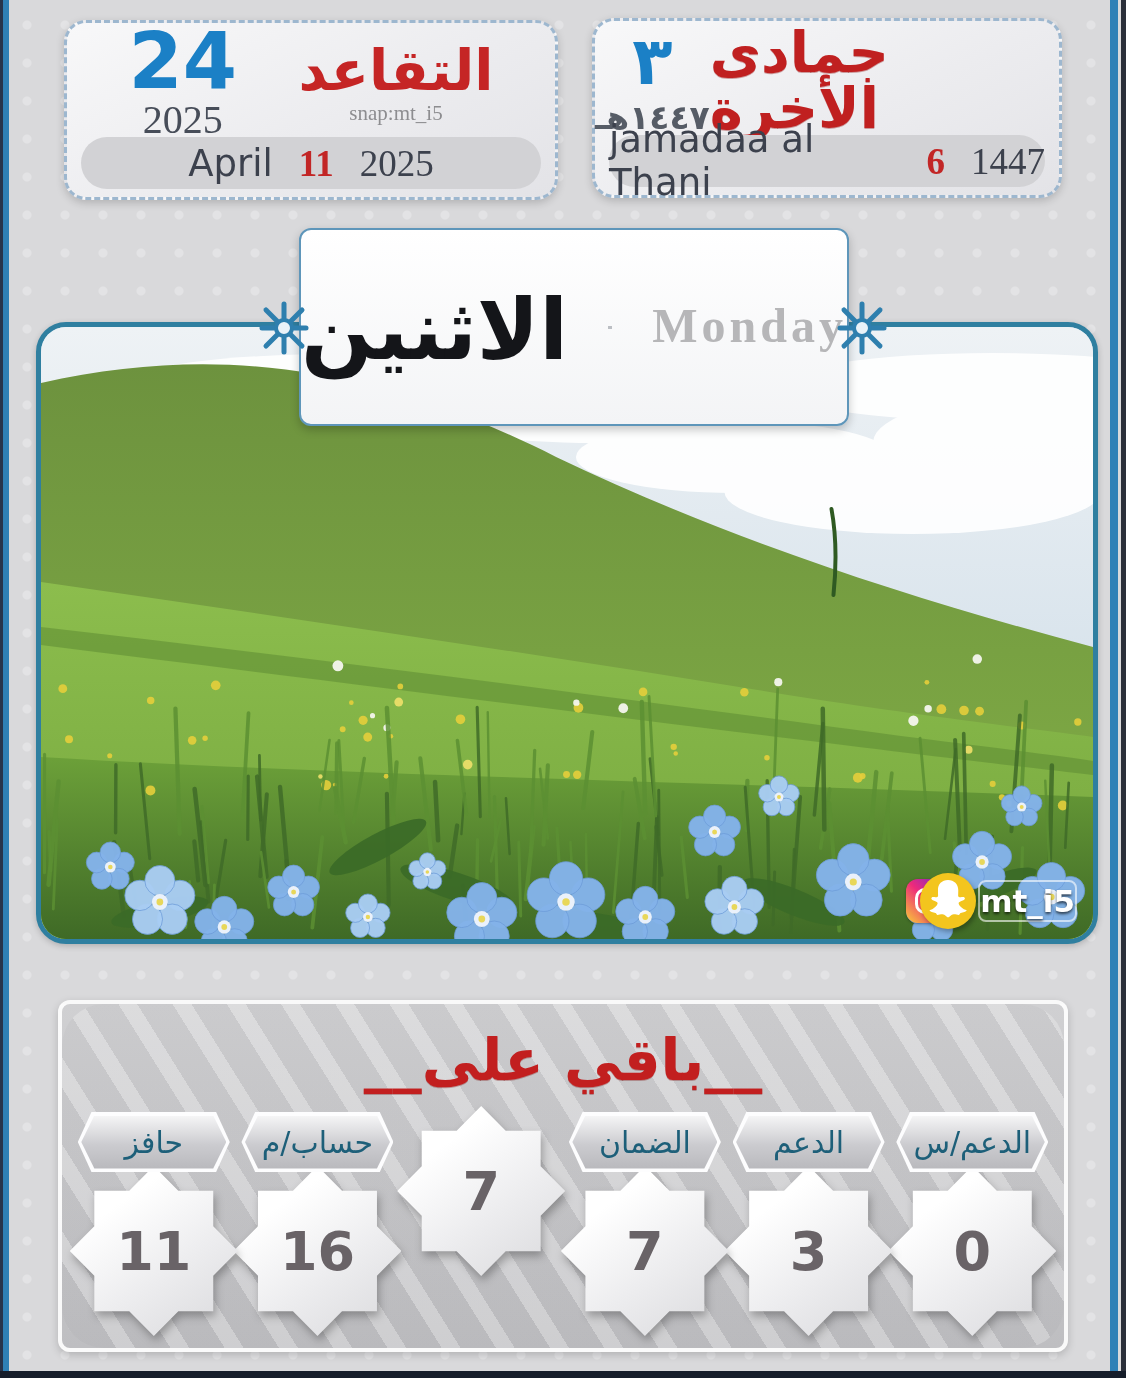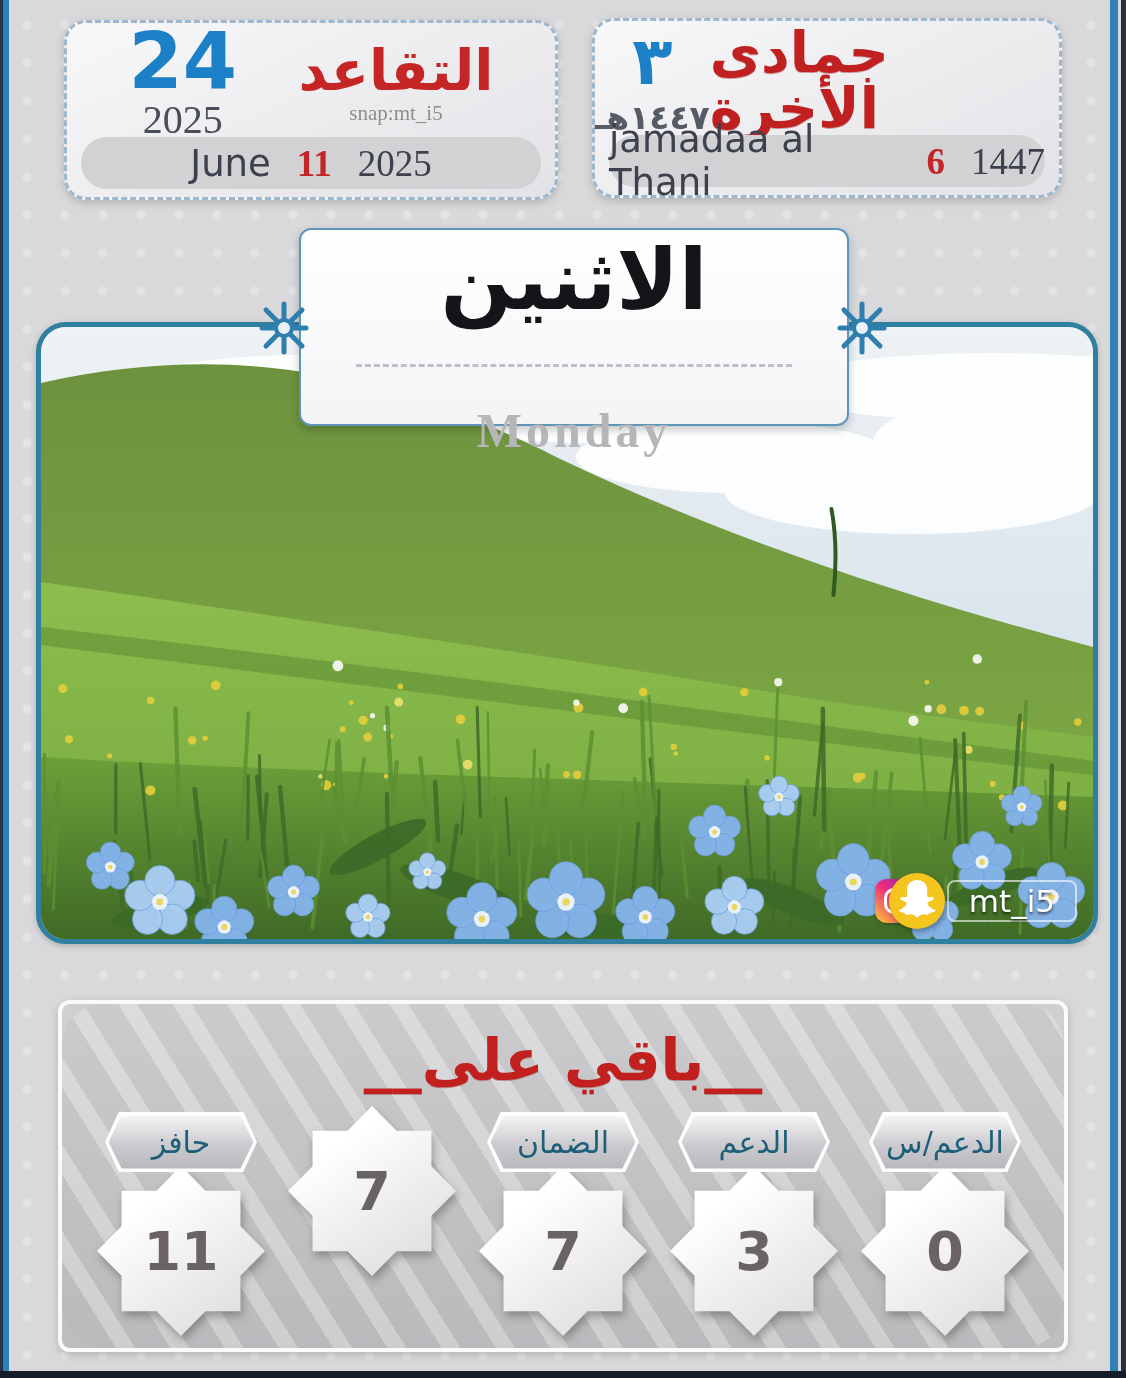--- a/index.html
+++ b/index.html
@@ -46,21 +46,21 @@
   }
   .pill .en { font-size:37px; color:#3c414d; }
   .pill .num { font-size:37px; font-weight:bold; color:#c22626; font-family:"Liberation Serif", serif; }
   .pill .yr { font-size:37px; color:#3c414d; font-family:"Liberation Serif", serif; }
 
   
   .weekday-box {
     position:absolute; left:299px; top:228px; width:550px; height:198px; z-index:5;
     background:linear-gradient(#ffffff,#f3f4f6); border:2px solid #5e96ba; border-radius:12px;
     box-shadow:0 4px 10px rgba(0,0,0,.22);
-    display:flex; flex-direction:column; align-items:center;gap:40px;
+    display:flex; flex-direction:row; align-items:center;gap:40px;
   }
   .weekday-ar { font-size:84px; font-weight:bold; color:#141519; margin-top:6px; line-height:1.05; }
   .weekday-divider { width:80%; border-top:3px dashed #bcbfc4; margin-top:0; }
   .weekday-en {
     font-family:"Liberation Serif", serif; font-weight:bold; font-size:48px;
     color:#b6b6b8; letter-spacing:4px; margin-top:-4px;
   }
   .ornament { position:absolute; top:298px; z-index:6; width:52px; height:60px; }
   .orn-left { left:258px; } .orn-right { left:836px; }
 
@@ -76,22 +76,22 @@
     width:44px; height:44px; border-radius:12px; position:relative; margin-right:-30px;
     background:linear-gradient(45deg,#f9ce34 0%,#ee2a7b 50%,#6228d7 100%);
     box-shadow:0 1px 3px rgba(0,0,0,.35);
   }
   .ig-icon::after { content:""; position:absolute; inset:9px; border:3px solid #fff; border-radius:10px; }
   .snap-icon {
     width:56px; height:56px; border-radius:50%; background:#f3c51e; z-index:2;
     display:flex; align-items:center; justify-content:center; box-shadow:2px 3px 5px rgba(0,0,0,.3);
   }
   .wm-text {
-    margin-left:2px; padding:1px 20px; border:2px solid rgba(255,255,255,.6); border-radius:8px;
-    color:#fff; font-weight:normal; font-size:31px; text-shadow:0 2px 3px rgba(0,0,0,.65);
+    margin-left:2px; padding:1px 0; border:2px solid rgba(255,255,255,.6); border-radius:8px;
+    color:#fff; font-weight:bold; font-size:31px; text-shadow:0 2px 3px rgba(0,0,0,.65);
   }
 
   
   .panel {
     position:absolute; left:58px; top:1000px; width:1010px; height:352px; z-index:2;
     border-radius:12px; border:4px solid rgba(255,255,255,.9);
     background:linear-gradient(#d0d0d2,#bebec1);
     box-shadow:0 3px 9px rgba(0,0,0,.18);
   }
   .panel::before {
@@ -140,21 +140,21 @@
       <div class="col">
         <span class="g-day">24</span>
         <span class="g-year">2025</span>
       </div>
       <div class="col">
         <span class="g-month">التقاعد</span>
         <span class="g-snap">snap:mt_i5</span>
       </div>
     </div>
     <div class="pill">
-      <span class="en">June</span>
+      <span class="en">April</span>
       <span class="num">11</span>
       <span class="yr">2025</span>
     </div>
   </div>
 
   <div class="date-box h-box">
     <div class="db-row">
       <div class="col">
         <span class="h-day">٣</span>
         <span class="h-year">١٤٤٧هـ</span>
@@ -552,20 +552,30 @@
       </div>
 
       <div class="badge-col">
         <div class="star-wrap">
             <div class="star">
           <span class="star-num">7</span>
         </div>
           </div>
       </div>
 
+      <div class="badge-col">
+        <div class="hex-outer">
+          <div class="hex-inner">حساب/م</div>
+        </div>
+        <div class="star-wrap">
+            <div class="star">
+          <span class="star-num">16</span>
+        </div>
+          </div>
+      </div>
 
       <div class="badge-col">
         <div class="hex-outer">
           <div class="hex-inner">حافز</div>
         </div>
         <div class="star-wrap">
             <div class="star">
           <span class="star-num">11</span>
         </div>
           </div>

